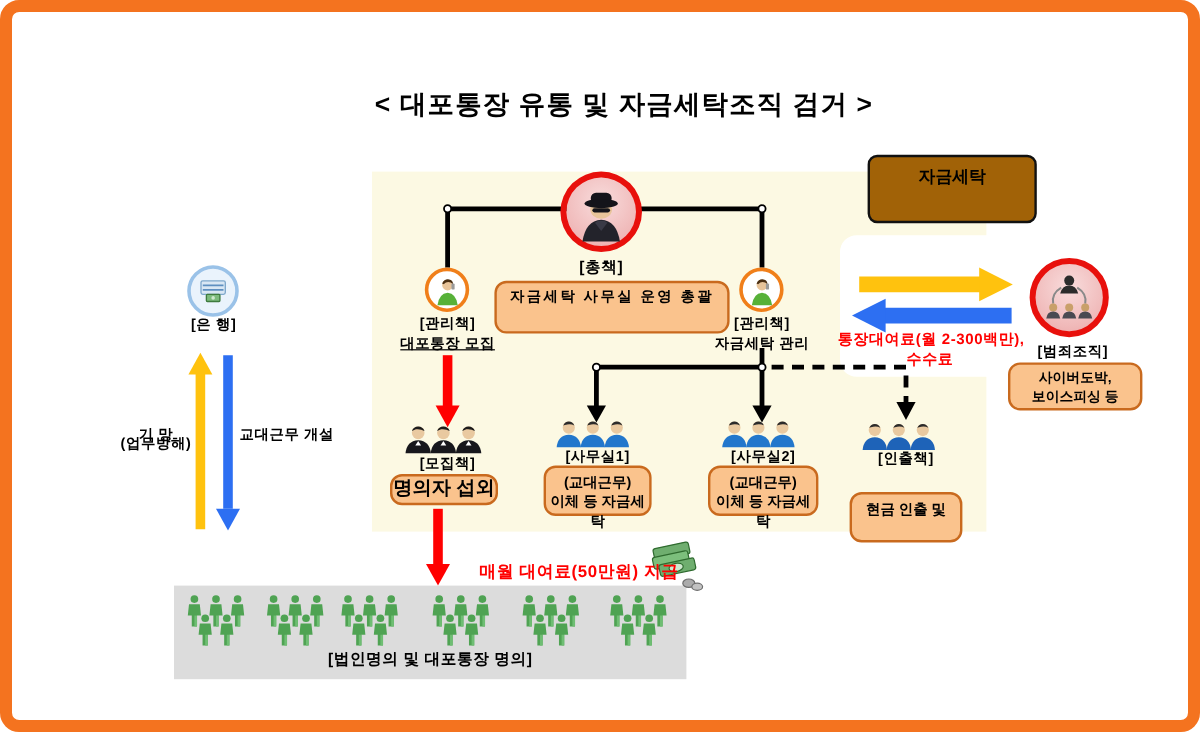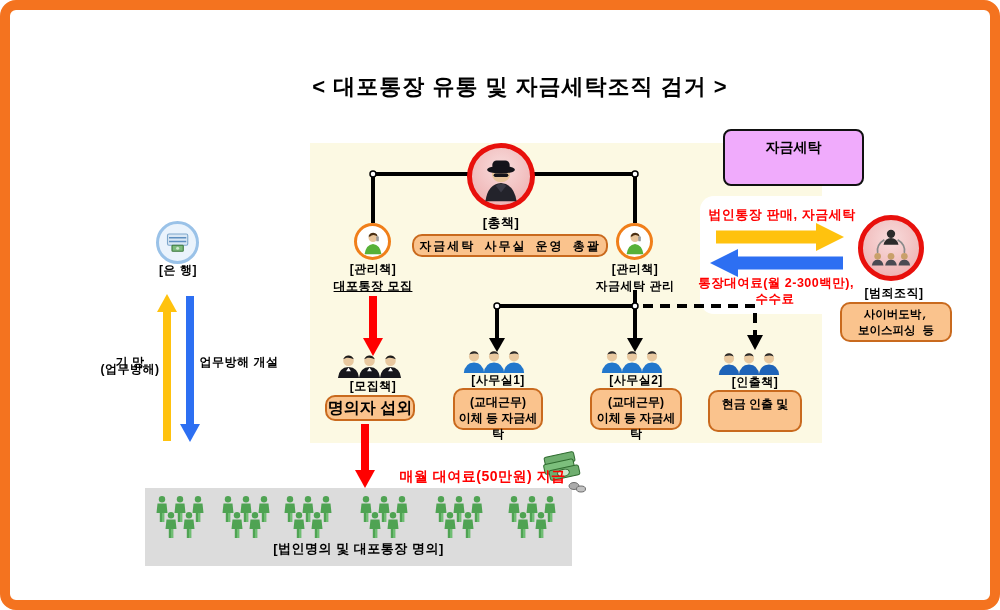--- a/index.html
+++ b/index.html
@@ -18,21 +18,21 @@
     background:radial-gradient(circle at 50% 35%,#F8DCDC 0%,#F0B9B9 70%,#EAA6A6 100%);}
   .crime-circle{left:848px;top:205px;width:66px;height:66px;border:5px solid #E8100C;
     background:radial-gradient(circle at 50% 35%,#F8DCDC 0%,#F0B9B9 70%,#EAA6A6 100%);}
   .mgr-circle{width:37px;height:37px;border:3px solid #F07F1A;background:#fff;}
   .bank-circle{left:146px;top:211px;width:43px;height:43px;border:3px solid #9AC2E8;background:#EAF3FC;}
   .lbl{font-weight:bold;text-align:center;z-index:4;font-size:12px;letter-spacing:.5px;}
   .lbl13{font-size:13px;}
   .obox{box-sizing:border-box;background:#FAC38D;border:2px solid #C96A1E;border-radius:10px;
     text-align:center;font-weight:bold;z-index:3;}
   .obox .l{display:block;font-size:12px;line-height:16px;}
-  .ybox{left:713px;top:119px;width:141px;height:57px;background:#f0abfc;border:2px solid #111;
+  .ybox{left:713px;top:119px;width:141px;height:57px;background:#a16207;border:2px solid #111;
     border-radius:8px;text-align:center;font-weight:bold;z-index:3;box-sizing:border-box;padding-top:8px;}
   .ybox .l1{font-size:14px;display:block;}
   .ybox .l2{font-size:15px;display:block;}
   .red{color:#FF0000;}
   .busts{display:flex;z-index:3;}
   .busts svg{margin:0 -2px;}
 </style>
 </head>
 <body>
 
@@ -93,21 +93,21 @@
     <svg width="52" height="52" viewBox="0 0 60 60">
       <path d="M12,58 Q15,38 30,37 Q45,38 48,58 Z" fill="#23232b"></path>
       <path d="M24,40 L30,48 L36,40 L33,38 L27,38 Z" fill="#3a3a46"></path>
       <ellipse cx="30" cy="27" rx="10.5" ry="9" fill="#E8C49A"></ellipse>
       <rect x="20" y="11" width="20" height="11" rx="5" fill="#14141a"></rect>
       <ellipse cx="30" cy="21.5" rx="16" ry="4.5" fill="#14141a"></ellipse>
       <rect x="21.5" y="26" width="17" height="4" rx="2" fill="#14141a"></rect>
     </svg>
   </div>
   <div class="abs lbl lbl13" style="left:451px;top:204px;width:80px;">[총책]</div>
-  <div class="abs obox" style="left:402px;top:224px;width:196px;height:23px;line-height:23px;letter-spacing:2px;font-size:12px;font-family:Liberation Mono, monospace;">자금세탁 사무실 운영 총괄</div>
+  <div class="abs obox" style="left:402px;top:224px;width:196px;height:44px;line-height:23px;letter-spacing:2px;font-size:12px;">자금세탁 사무실 운영 총괄</div>
 
   <div class="abs ybox">
     <span class="l1">자금세탁</span>
   </div>
 
   <div class="abs circle mgr-circle node" style="left:344px;top:213px;">
     <svg width="26" height="26" viewBox="0 0 40 40">
       <circle cx="20" cy="13" r="7" fill="#E8C49A"></circle>
       <path d="M13,11 Q16,5 22,6 Q27,7 27,12 L24,10 Q19,8 15,12 Z" fill="#4a2f14"></path>
       <rect x="25" y="11" width="4" height="8" rx="1.5" fill="#9a9a9a"></rect>
@@ -133,42 +133,41 @@
       <rect x="6" y="8" width="27" height="15" rx="2" fill="#D9E7F4" stroke="#7FA8CC" stroke-width="1.5"></rect>
       <line x1="8" y1="13" x2="31" y2="13" stroke="#5E8FC0" stroke-width="2"></line>
       <line x1="8" y1="18" x2="31" y2="18" stroke="#5E8FC0" stroke-width="2"></line>
       <rect x="12" y="23" width="15" height="8" rx="1" fill="#7DBB7D" stroke="#3E7A3E" stroke-width="1.5"></rect>
       <circle cx="19.5" cy="27" r="2" fill="#CFE8CF"></circle>
     </svg>
   </div>
   <div class="abs lbl" style="left:128px;top:252px;width:80px;">[은 행]</div>
   <div class="abs lbl" style="left:90px;top:332px;width:60px;margin-top:12px;">기 망</div>
   <div class="abs lbl" style="left:78px;top:351px;width:84px;">(업무방해)</div>
-  <div class="abs lbl" style="left:184px;top:344px;width:90px;">업무방해 개설</div>
+  <div class="abs lbl" style="left:184px;top:344px;width:90px;">교대근무 개설</div>
 
   <div class="abs circle crime-circle node">
     <svg width="50" height="50" viewBox="0 0 60 60">
       <circle cx="30" cy="13" r="5" fill="#2b2b2b"></circle>
       <path d="M21,26 Q23,18 30,18 Q37,18 39,26 Z" fill="#2b2b2b"></path>
       <path d="M22,20 Q12,26 14,36" stroke="#8a8a8a" stroke-width="2" fill="none"></path>
       <path d="M38,20 Q48,26 46,36" stroke="#8a8a8a" stroke-width="2" fill="none"></path>
       <circle cx="14" cy="40" r="4" fill="#C9A06A"></circle>
         <path d="M7,51 Q8,44 14,44 Q20,44 21,51 Z" fill="#4a4a52"></path>
       <circle cx="30" cy="40" r="4" fill="#C9A06A"></circle>
         <path d="M23,51 Q24,44 30,44 Q36,44 37,51 Z" fill="#4a4a52"></path>
       <circle cx="46" cy="40" r="4" fill="#C9A06A"></circle>
         <path d="M39,51 Q40,44 46,44 Q52,44 53,51 Z" fill="#4a4a52"></path>
     </svg>
   </div>
   <div class="abs lbl" style="left:841px;top:275px;width:86px;">[범죄조직]</div>
-  <div class="abs obox" style="left:830px;top:292px;width:112px;height:40px;padding-top:3px;font-family:Liberation Mono, monospace;">
+  <div class="abs obox" style="left:830px;top:292px;width:112px;height:40px;padding-top:3px;">
     <span class="l" style="font-size:11.5px;">사이버도박,</span>
     <span class="l" style="font-size:11.5px;">보이스피싱 등</span>
   </div>
-  <div class="abs lbl red lbl13" style="left:688px;top:196px;width:168px;">법인통장 판매, 자금세탁</div>
   <div class="abs lbl red" style="left:678px;top:265px;width:176px;font-size:12.5px;">통장대여료(월 2-300백만),</div>
   <div class="abs lbl red" style="left:734px;top:281px;width:62px;font-size:12.5px;">수수료</div>
 
   <div class="abs busts" style="left:328px;top:343px;">
     <svg width="25" height="25" viewBox="0 0 26 26">
         <circle cx="13" cy="8" r="5.5" fill="#E9C9A0"></circle>
         <path d="M7.5,6.5 Q9,2.5 13,2.5 Q17,2.5 18.5,6.5 Q15,4.5 11,5 Z" fill="#1c1c1c"></path>
         <path d="M2,26 Q3,15 13,14.5 Q23,15 24,26 Z" fill="#17171c"></path>
         <polygon points="13,15 10.5,19 15.5,19" fill="#fff"></polygon>
       </svg>
@@ -245,21 +244,21 @@
         <path d="M8,6 Q9.5,2.5 13,2.5 Q16.5,2.5 18,6 Q14.5,4 9.5,5.5 Z" fill="#2b2b2b"></path>
         <path d="M2,26 Q3,15 13,14.5 Q23,15 24,26 Z" fill="#1E63B8"></path>
       </svg>
     <svg width="24" height="24" viewBox="0 0 26 26">
         <circle cx="13" cy="8" r="5.5" fill="#E9C9A0"></circle>
         <path d="M8,6 Q9.5,2.5 13,2.5 Q16.5,2.5 18,6 Q14.5,4 9.5,5.5 Z" fill="#2b2b2b"></path>
         <path d="M2,26 Q3,15 13,14.5 Q23,15 24,26 Z" fill="#1E63B8"></path>
       </svg>
   </div>
   <div class="abs lbl" style="left:705px;top:364px;width:80px;">[인출책]</div>
-  <div class="abs obox" style="left:698px;top:380px;width:94px;height:42px;padding-top:4px;">
+  <div class="abs obox" style="left:698px;top:400px;width:94px;height:42px;padding-top:4px;">
     <span class="l">현금 인출 및</span>
   </div>
 
   <div class="abs lbl red" style="left:370px;top:458px;width:205px;font-size:14px;">매월 대여료(50만원) 지급</div>
   <div class="abs node" style="left:526px;top:436px;">
     <svg width="52" height="48" viewBox="0 0 52 48">
       <g transform="rotate(-12 26 20)">
         <rect x="10" y="8" width="30" height="10" rx="2" fill="#6FAE6F" stroke="#2F6B2F"></rect>
         <rect x="8" y="15" width="30" height="10" rx="2" fill="#7CBF7C" stroke="#2F6B2F"></rect>
         <rect x="12" y="22" width="30" height="10" rx="2" fill="#6FAE6F" stroke="#2F6B2F"></rect>

